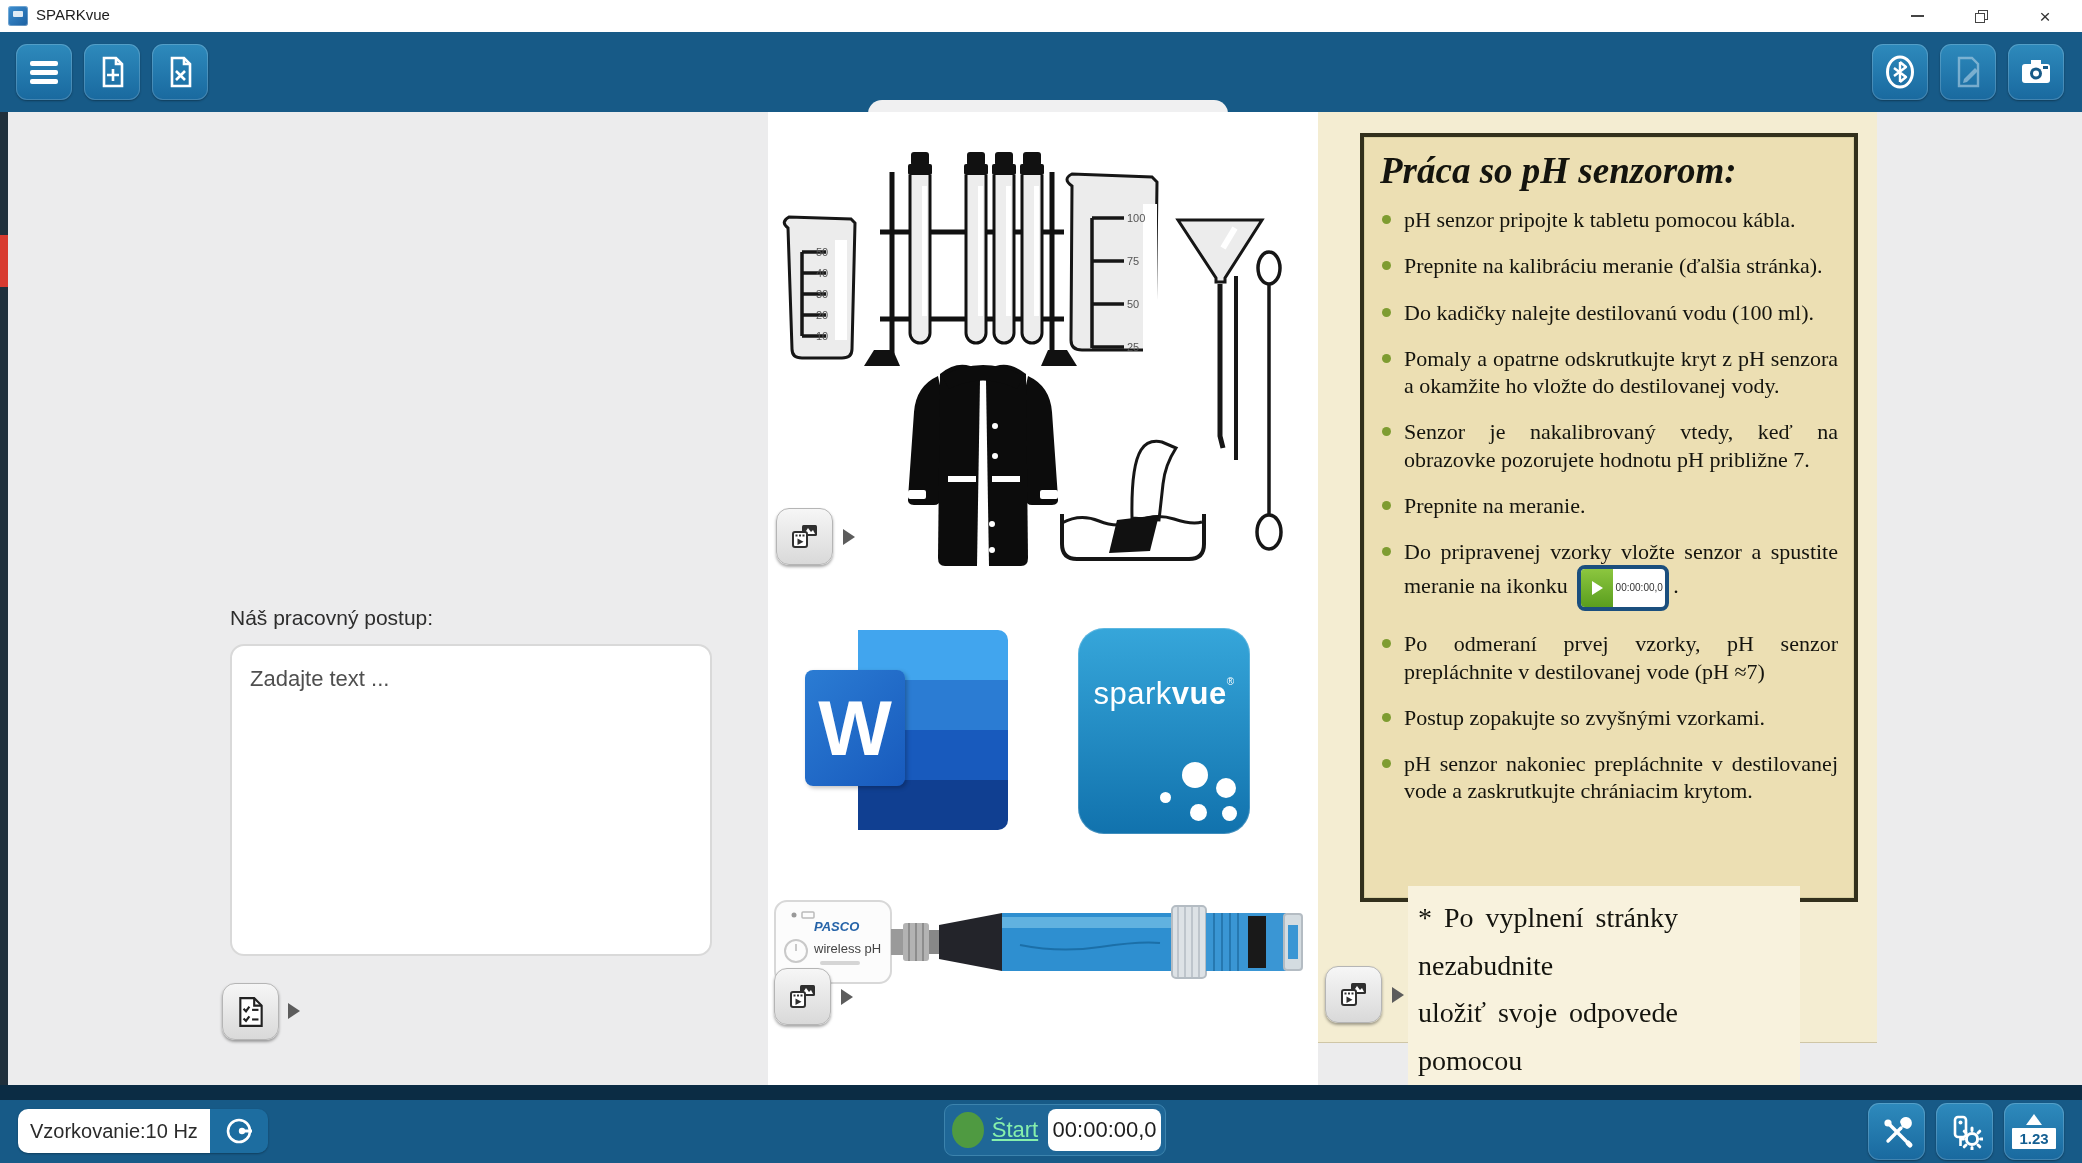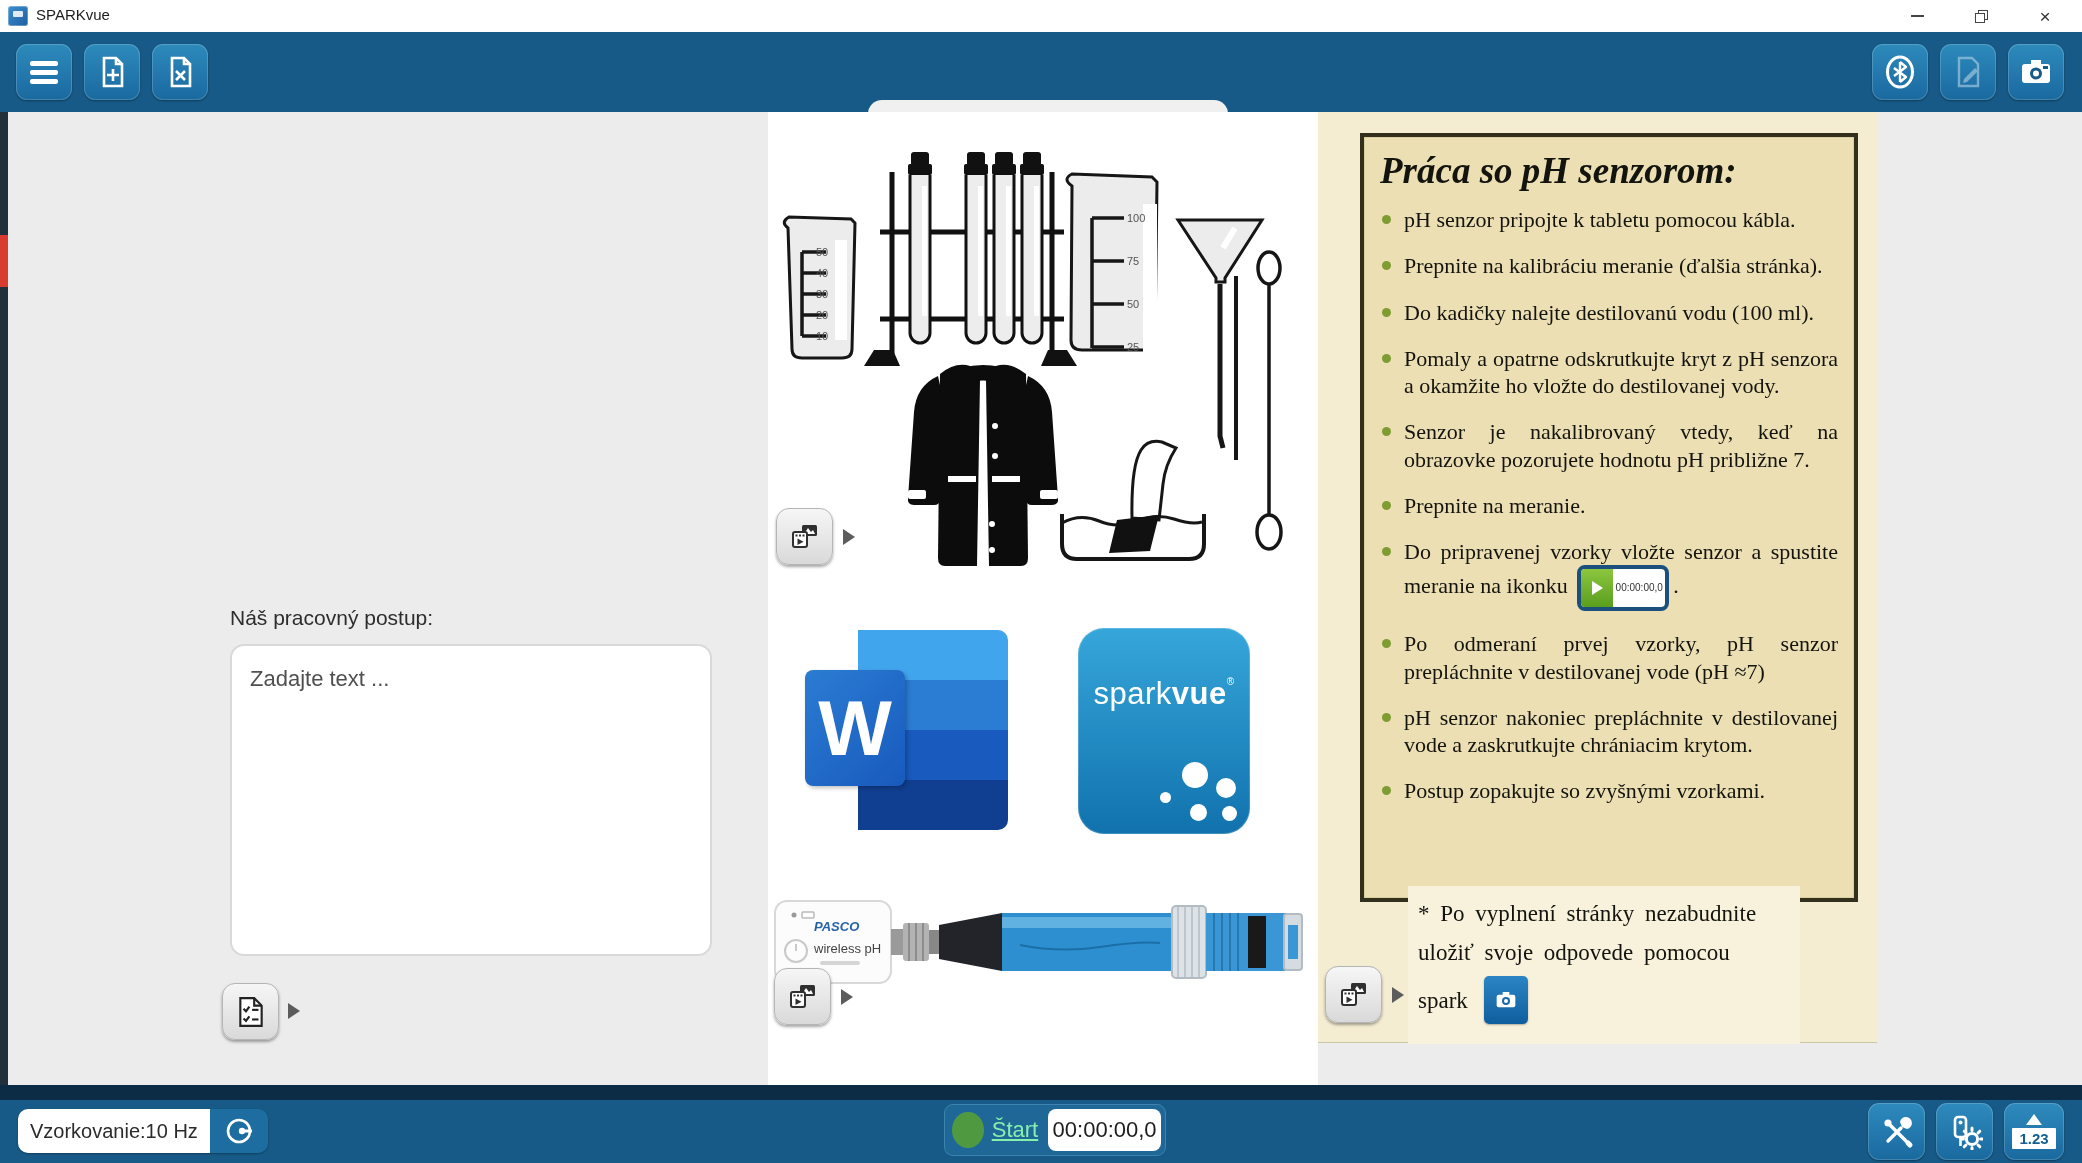--- a/index.html
+++ b/index.html
@@ -69,21 +69,21 @@
   .phlist{list-style:none;margin:0;padding:0;display:flex;flex-direction:column;gap:19px;}
   .phlist li{position:relative;padding-left:26px;font-size:22px;line-height:1.24;text-align:justify;}
   .phlist li:before{content:"";position:absolute;left:4px;top:9px;width:9px;height:9px;border-radius:50%;background:#7e9c31;}
   .inline-start{display:inline-flex;vertical-align:middle;width:92px;height:46px;border:4px solid #1b4f7e;
                 border-radius:8px;background:#fff;overflow:hidden;box-sizing:border-box;margin:0 4px;}
   .inline-start .go{width:32px;background:linear-gradient(#8cc63f,#5a9e1e);display:flex;align-items:center;justify-content:center;}
   .inline-start .go i{width:0;height:0;border-left:11px solid #fff;border-top:7px solid transparent;border-bottom:7px solid transparent;}
   .inline-start .tm{flex:1;display:flex;align-items:center;justify-content:center;
                     font-family:"Liberation Sans",sans-serif;font-size:10px;color:#333;}
   .note{position:absolute;left:90px;top:774px;width:392px;min-height:158px;background:#f8f2dd;
-        font-family:"Liberation Serif","DejaVu Serif",serif;font-size:23px;color:#14140e;
+        font-family:"Liberation Serif","DejaVu Serif",serif;font-size:28px;color:#14140e;
         padding:8px 10px;box-sizing:border-box;line-height:1.7;word-spacing:5px;}
   .noteline3{display:flex;align-items:center;gap:16px;margin-top:4px;}
   .cam-chip{width:44px;height:48px;border-radius:5px;background:linear-gradient(#2b85c4,#0f5e9e);
             display:flex;align-items:center;justify-content:center;box-shadow:0 1px 2px rgba(0,0,0,.3);}
   
   .navyline{left:0;top:1085px;width:2082px;height:15px;background:#0b2c44;}
   .bottombar{left:0;top:1100px;width:2082px;height:63px;background:#175a87;}
   .sampling{left:18px;top:1109px;height:44px;border-radius:10px;overflow:hidden;display:flex;
             box-shadow:0 1px 2px rgba(0,0,0,.3);}
   .sampling .lab{background:#fff;display:flex;align-items:center;padding:0 12px;font-size:20px;color:#2b2b2b;}
@@ -376,22 +376,22 @@
         <li>
           <span>Do pripravenej vzorky vložte senzor a spustite meranie na ikonku</span>
           <span class="inline-start">
               <span class="go">
                 <i></i>
               </span>
               <span class="tm">00:00:00,0</span>
             </span><span>.</span>
         </li>
         <li>Po odmeraní prvej vzorky, pH senzor prepláchnite v destilovanej vode (pH ≈7)</li>
+        <li>Postup zopakujte so zvyšnými vzorkami.</li>
         <li>pH senzor nakoniec prepláchnite v destilovanej vode a zaskrutkujte chrániacim krytom.</li>
-        <li>Postup zopakujte so zvyšnými vzorkami.</li>
       </ul>
     </div>
     <div class="note">
       <div>* Po vyplnení stránky nezabudnite</div>
       <div>uložiť svoje odpovede pomocou</div>
       <div class="noteline3">
         <span>spark</span>
         <span class="cam-chip">
           <svg width="26" height="24" viewBox="0 0 38 36">
             <rect x="14" y="6" width="10" height="6" fill="#fff"></rect>

